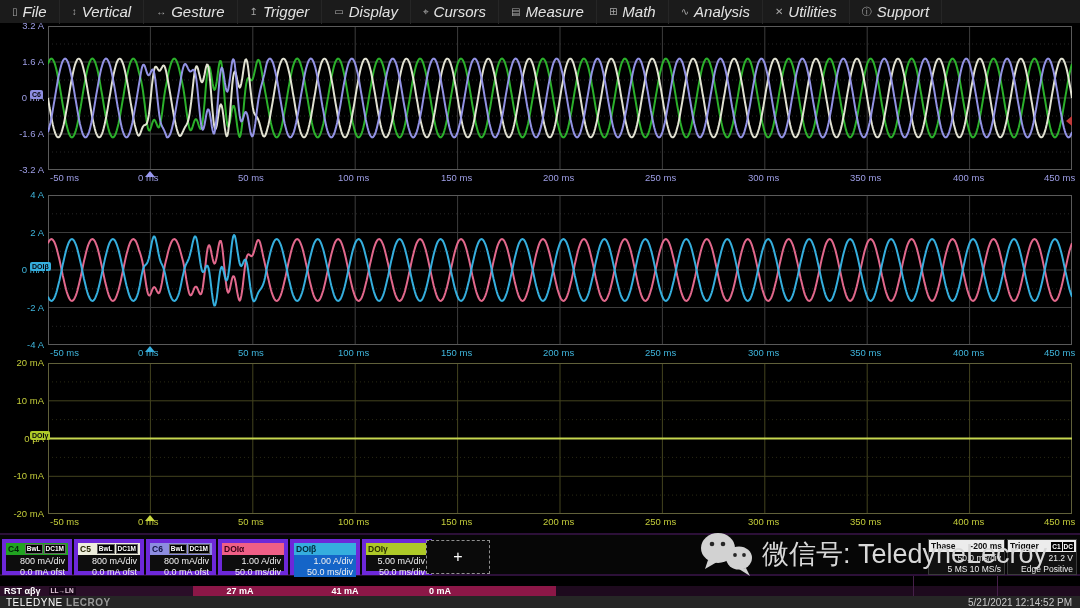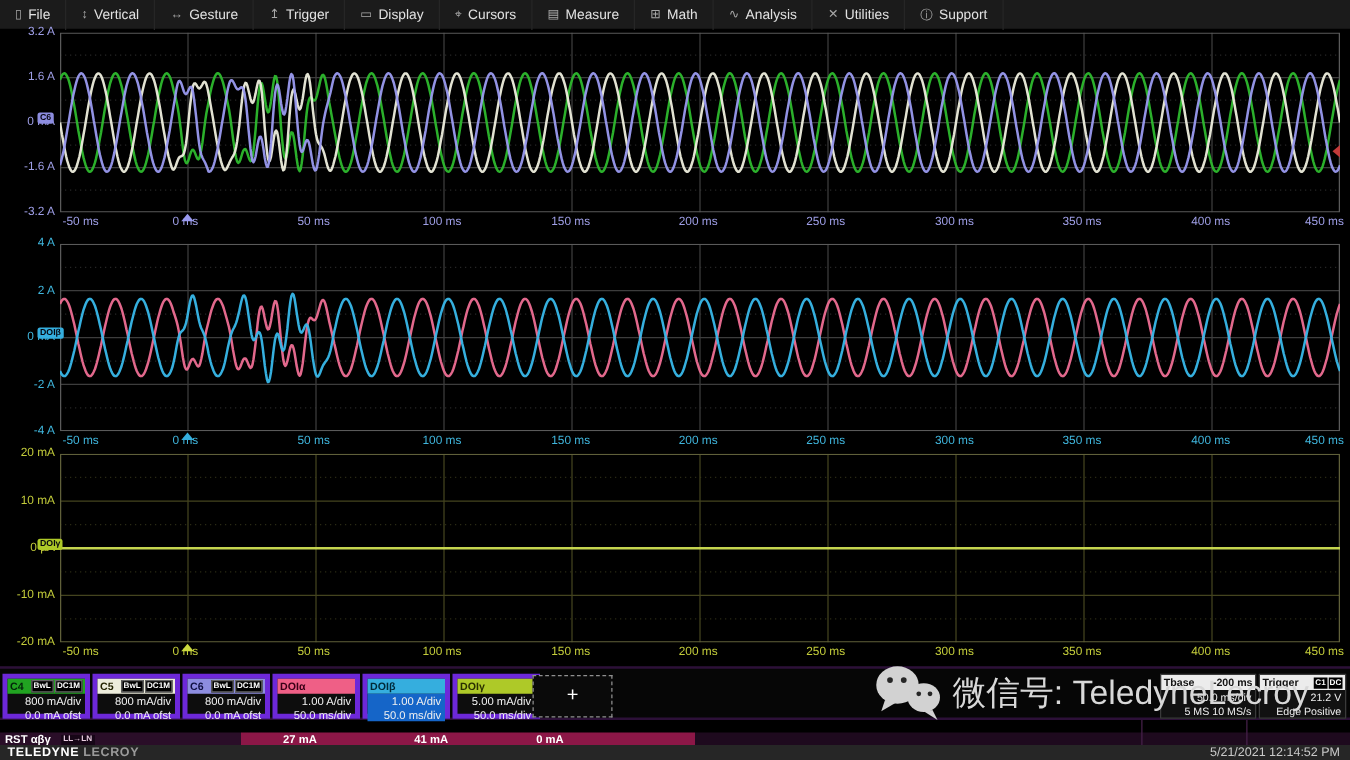--- a/index.html
+++ b/index.html
@@ -6,21 +6,21 @@
   html,body { background:#000; }
   #app { position:relative; width:1080px; height:608px; background:#000; overflow:hidden;
          font-family:"Liberation Sans","DejaVu Sans",sans-serif; color:#e6e6e6; }
 
   
   .menubar { position:absolute; left:0; top:0; width:1080px; height:24px; background:#1b1b1b;
              border-bottom:1px solid #000; display:flex; align-items:center; }
   .menu-item { display:flex; align-items:center; gap:5px; padding:0 12px; height:24px;
                border-right:1px solid #262626; cursor:default; }
   .menu-item .glyph { font-size:10px; color:#a8a8a8; }
-  .menu-item .mlabel { font-size:11px; color:#e2e2e2; }
+  .menu-item .mlabel { font-size:15px; color:#e2e2e2;font-style:italic; }
   .menu-right { position:absolute; right:4px; top:0; height:24px; display:flex; align-items:center; gap:8px; }
   .grid-icon { width:18px; height:13px; }
   .normal-box { position:relative; width:56px; height:19px; background:#232323; border:1px solid #363636;
                 font-size:11px; color:#ddd; display:flex; align-items:center; padding-left:6px; }
   .normal-box .corner { position:absolute; right:1px; bottom:1px; width:0; height:0;
                 border-left:5px solid transparent; border-bottom:5px solid #8a8a8a; }
   .gesture-label { font-size:11px; color:#cfcfcf; }
   .undo-btn { width:28px; height:22px; background:#3a3a16; border:1px solid #555522; border-radius:3px;
               display:flex; flex-direction:column; align-items:center; justify-content:center; line-height:1; }
   .undo-btn .utext { font-size:7px; color:#e8e87a; font-weight:bold; }
@@ -67,21 +67,21 @@
   .nbadge { display:inline-block; margin-left:8px; font-size:6.5px; font-weight:bold; color:#e8cce0;
             background:#170617; padding:0 2px; line-height:8px; vertical-align:1px; }
   .ncol { position:absolute; top:0; width:100px; text-align:center; }
   .ncol.c0 { left:190px; } .ncol.c1 { left:295px; } .ncol.c2 { left:390px; }
   .nsep { position:absolute; top:0; width:1px; height:20px; background:#46204a; }
 
   
   .bottombar { position:absolute; left:0; top:596px; width:1080px; height:12px; background:#262626;
                display:flex; align-items:center; }
   .brand { margin-left:6px; font-size:10px; letter-spacing:0.5px; }
-  .brand .b1 { color:#fff; font-weight:bold; }
+  .brand .b1 { color:#fff; font-weight:normal; }
   .brand .b2 { color:#9a9a9a; font-weight:bold; }
   .timestamp { position:absolute; right:8px; font-size:10px; color:#c9c9c9; }
 
   
   .watermark { position:absolute; left:694px; top:528px; z-index:60; display:flex; align-items:center; }
   .wm-text { font-size:27px; color:#d8d8d8; font-weight:500; margin-left:4px; white-space:nowrap; }
 </style>
 </head>
 <body>
 

